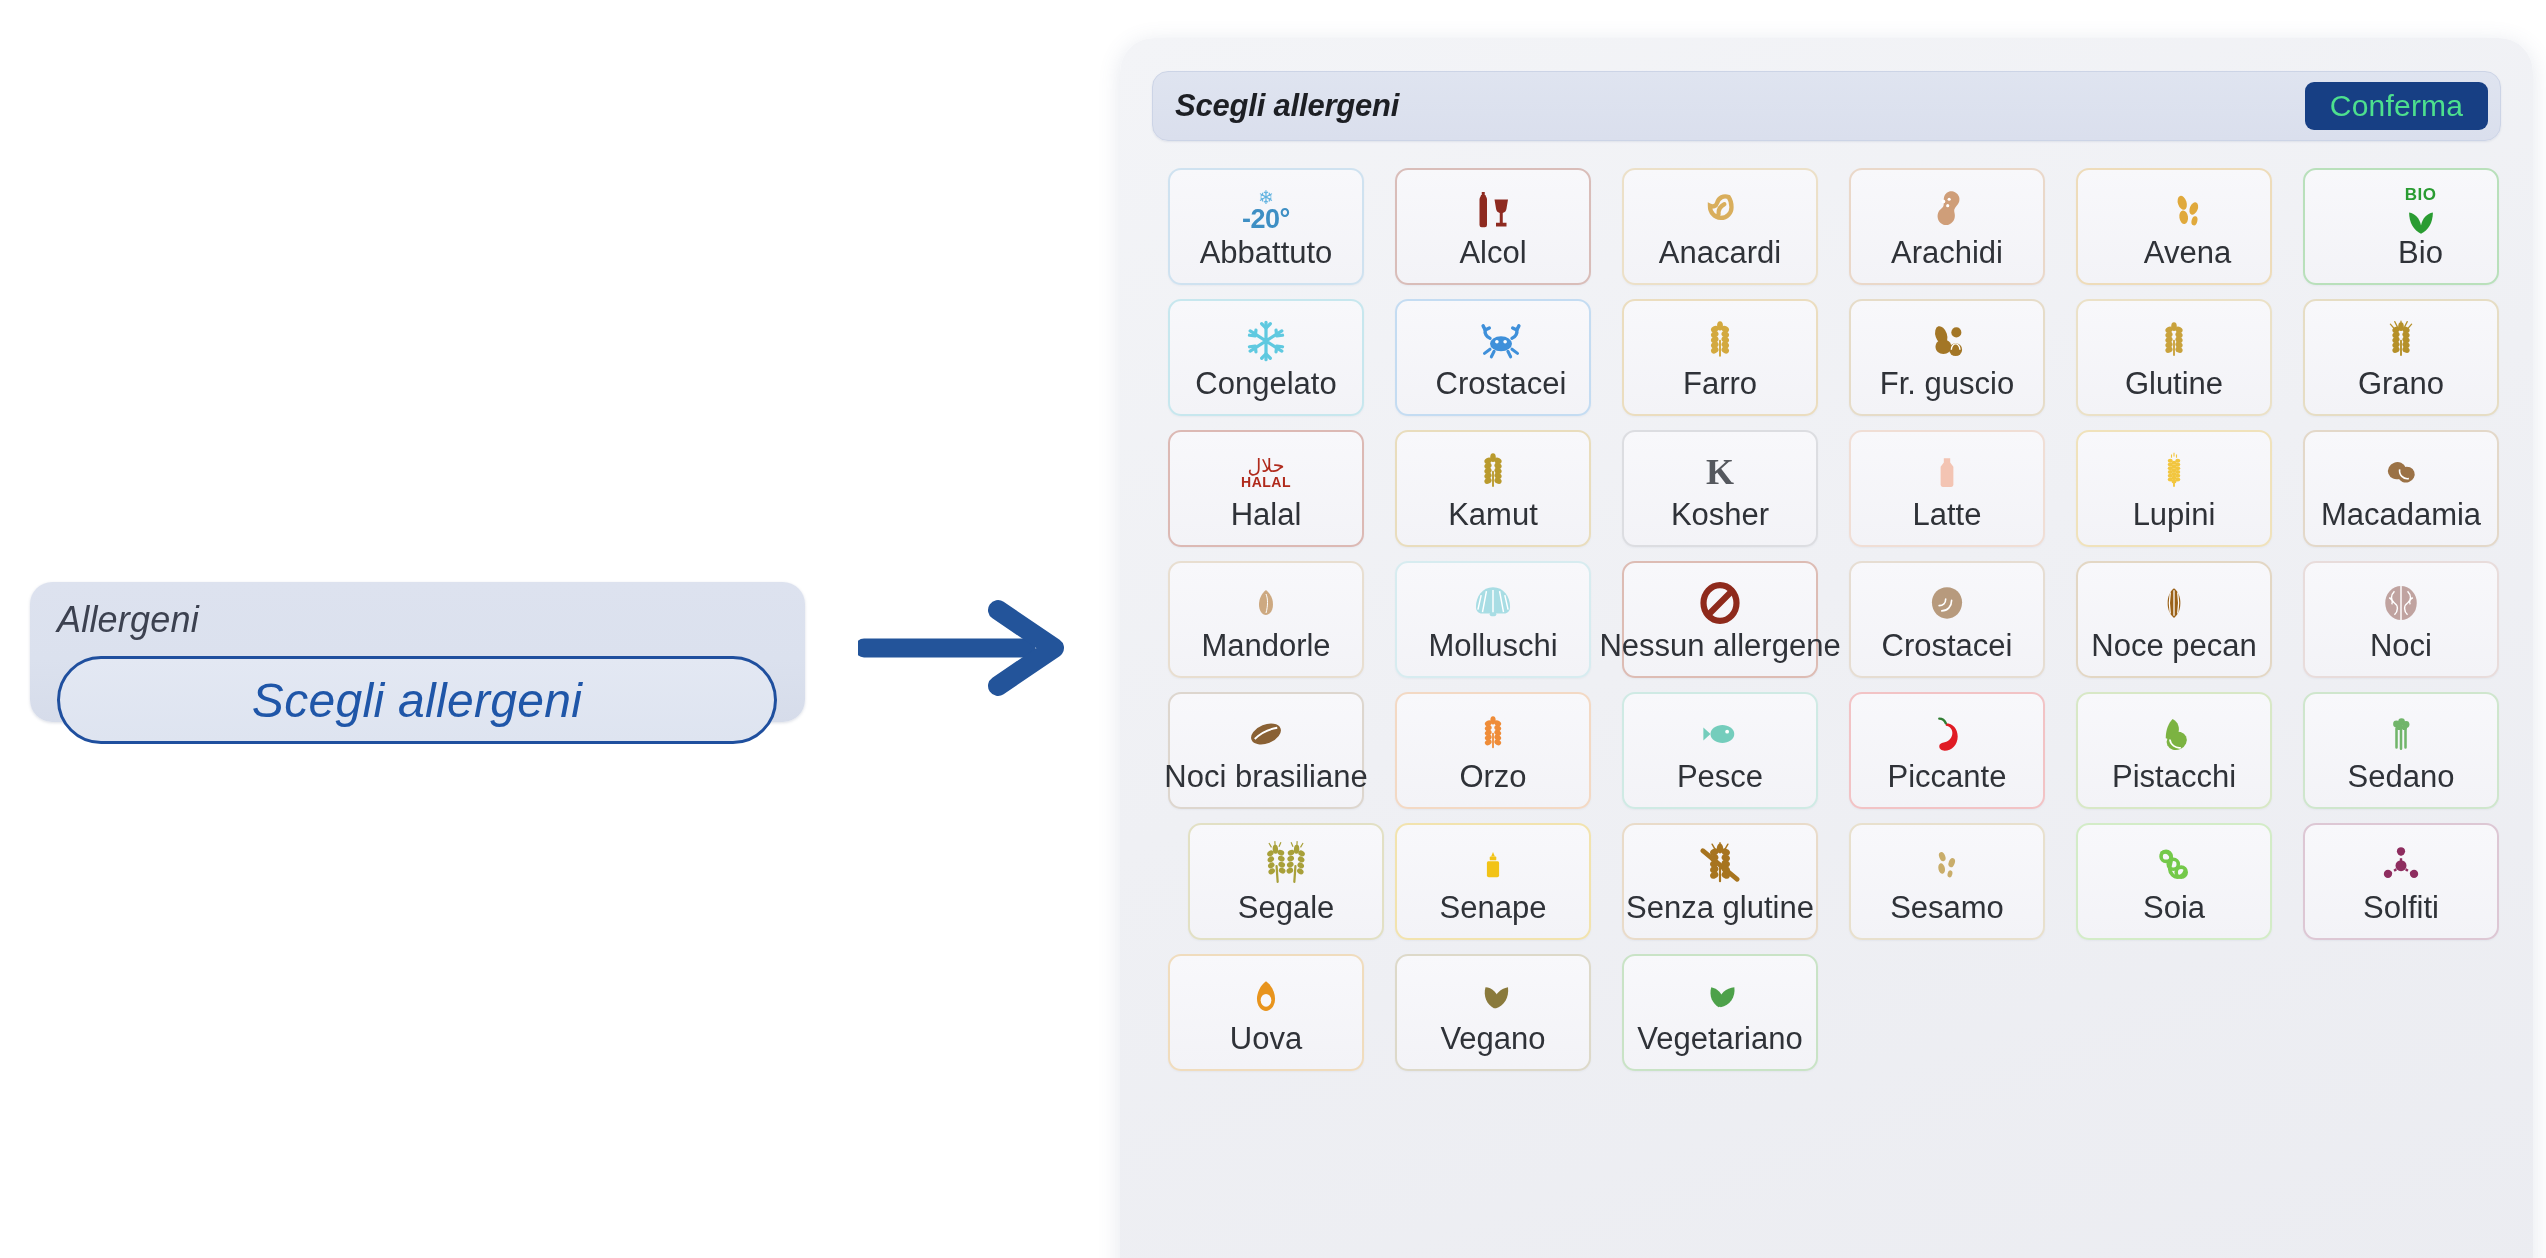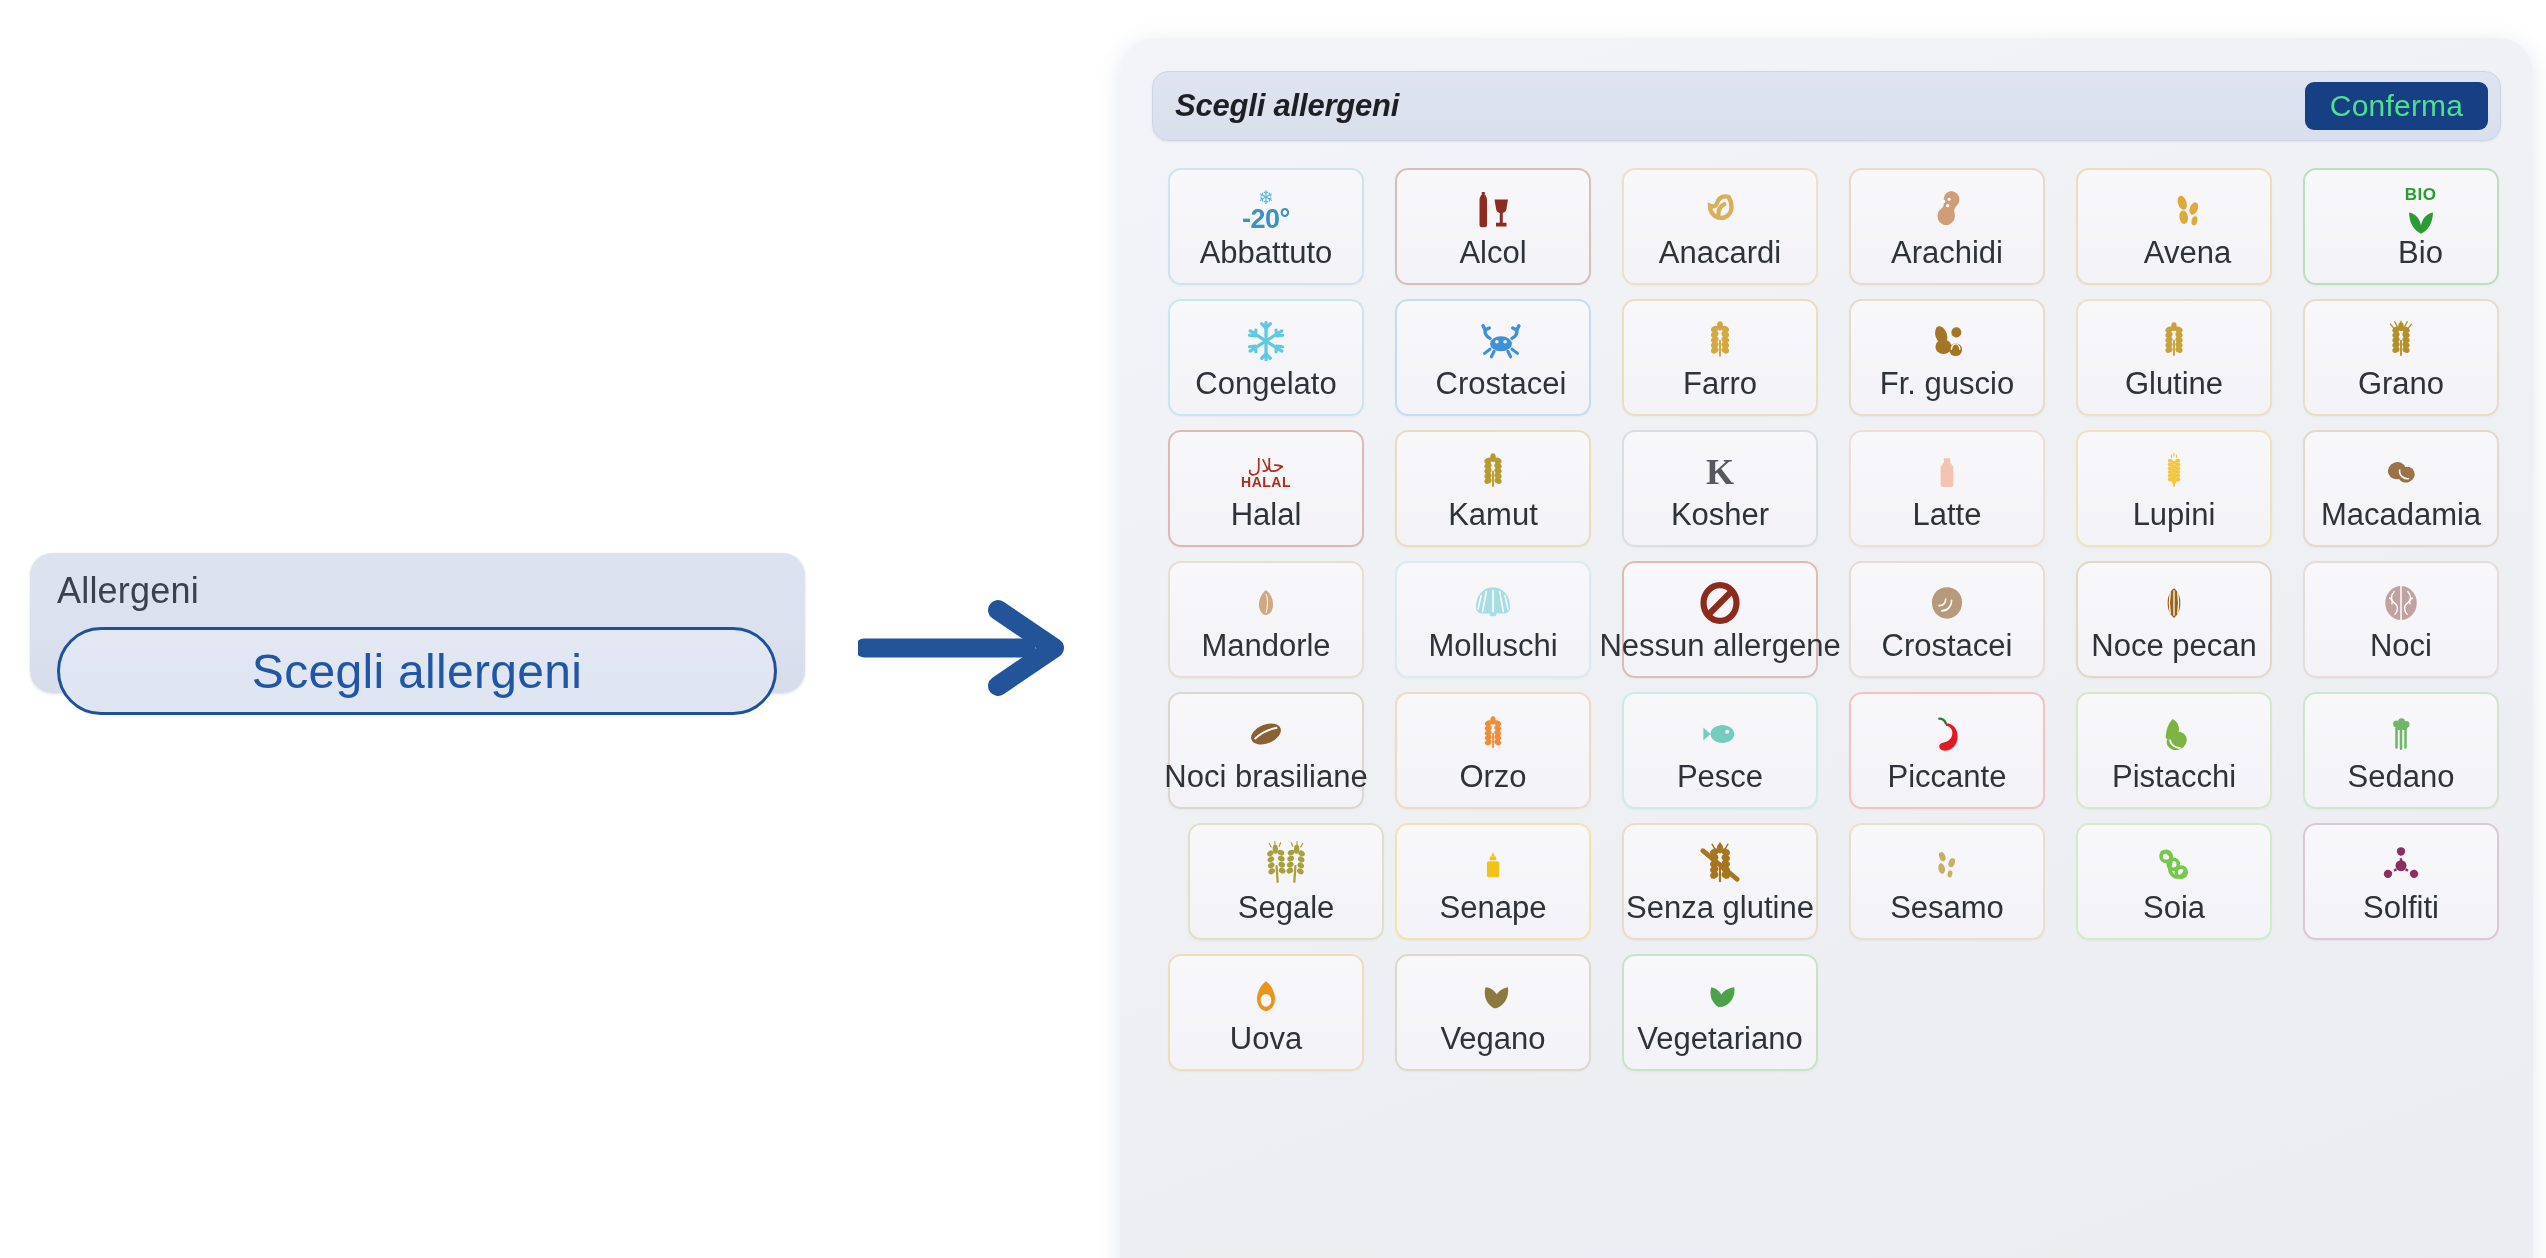--- a/index.html
+++ b/index.html
@@ -6,25 +6,26 @@
   html, body {
     width: 2546px; height: 1258px;
     background: #ffffff;
     font-family: "Liberation Sans", sans-serif;
     overflow: hidden;
   }
   #stage { position: relative; width: 2546px; height: 1258px; }
 
   
   #field-card {
-    position: absolute; left: 30px; top: 553px;
+    position: absolute; left: 30px; top: 582px;
     width: 775px; height: 140px;
     background: linear-gradient(180deg,#dde2ef 0%, #dbe1ee 55%, #d6dcea 100%);
     border-radius: 22px;
     box-shadow: 0 1px 3px rgba(80,95,130,0.20);
+    font-style: italic;
   }
   #field-label {
     position: absolute; left: 27px; top: 17px;
     font-size: 36px; color: #3c4150; letter-spacing: .2px;
   }
   #field-button {
     position: absolute; left: 27px; top: 74px;
     width: 720px; height: 88px;
     border: 3px solid #1f4f9e; border-radius: 44px;
     background: linear-gradient(180deg,#e3e8f3 0%, #dee4f0 100%);

